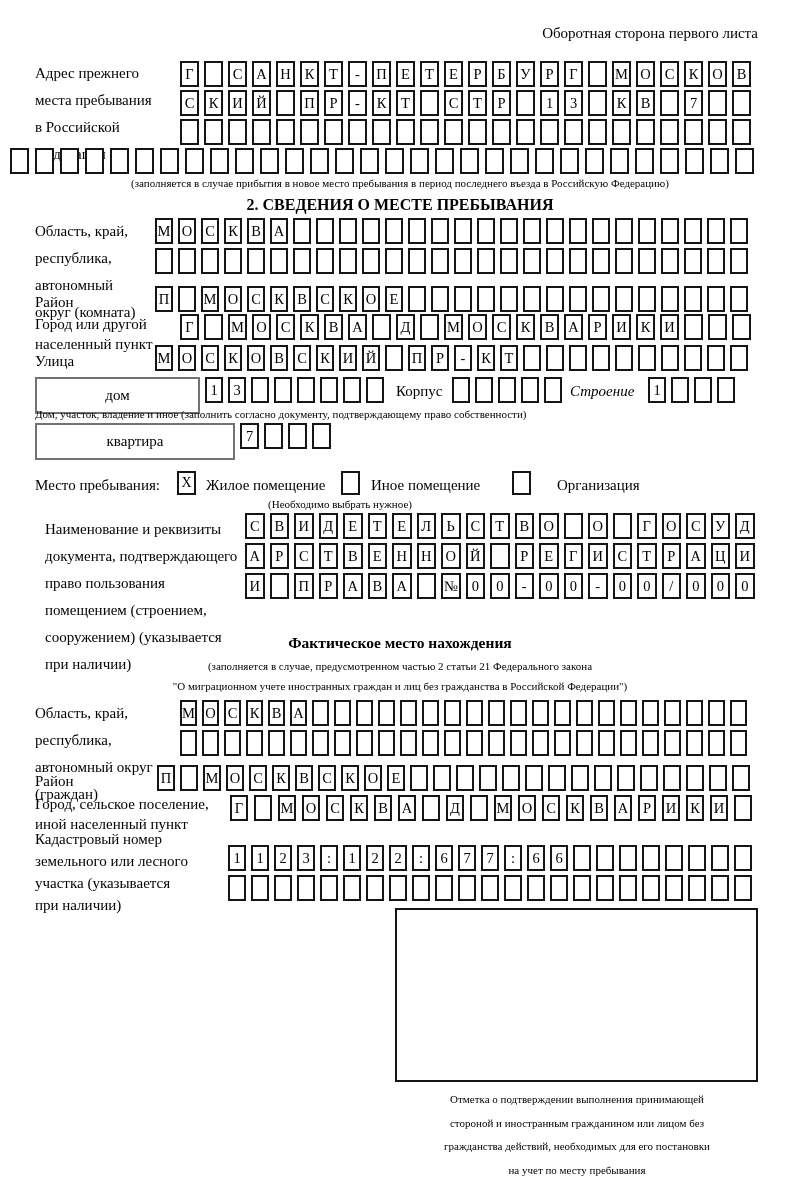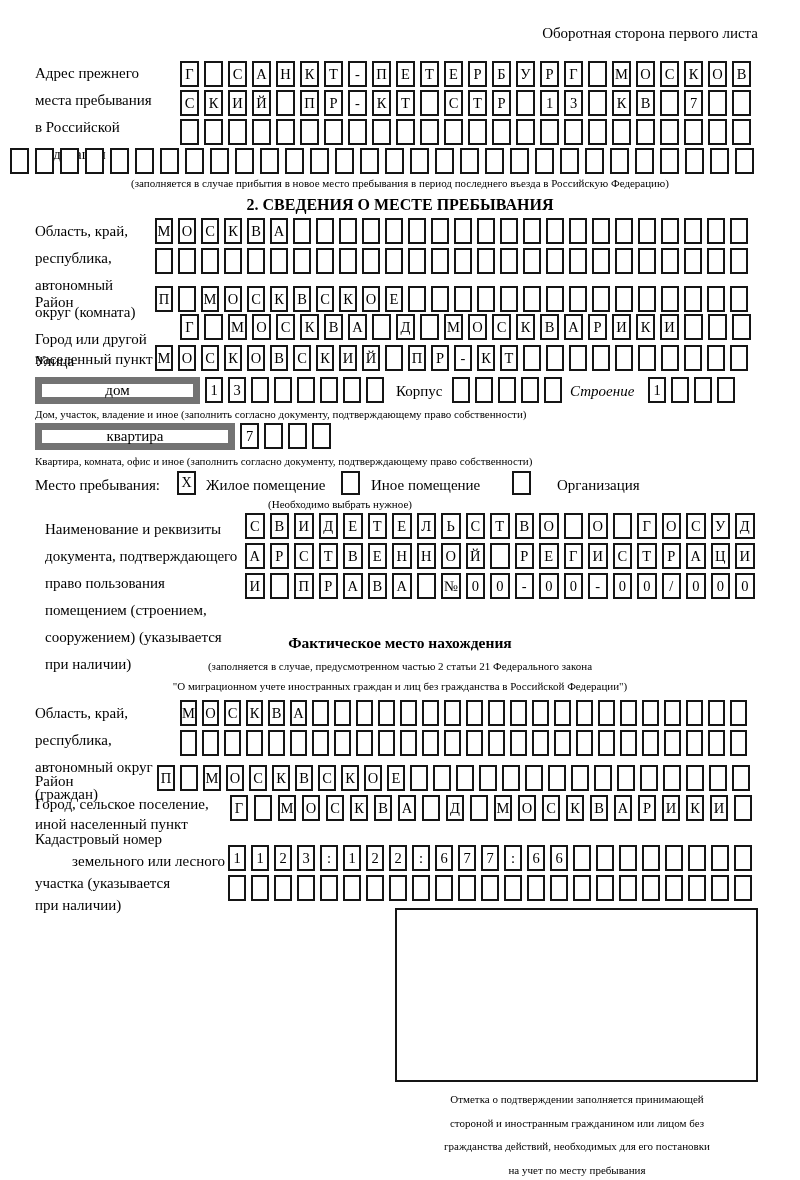--- a/index.html
+++ b/index.html
@@ -23,21 +23,21 @@
   .g24 .cell  { width:19px; margin-right:5px; }   
   .g30 .cell  { width:19px; margin-right:6px; }   
   .g26 .cell  { width:18px; margin-right:5px; }   
   .g26n .cell { width:17px; margin-right:5px; }   
   .g22 .cell  { width:18px; margin-right:6px; }   
   .g21 .cell  { width:19.5px; margin-right:5px; } 
   .g23 .cell  { width:18px; margin-right:5px; }   
   .gs .cell   { width:18px; margin-right:5px; }   
   .g4 .cell   { width:19px; margin-right:5px; }
   .widebox {
-    box-sizing:border-box; border:7px solid #737373; height:27px;
+    box-sizing:border-box; border:2px solid #737373; height:37px;
     display:flex; align-items:center; justify-content:center; font-size:15px;
   }
   .chk {
     box-sizing:border-box; width:19px; height:24px; border:2px solid #151515;
     display:flex; align-items:center; justify-content:center; font-size:14px;
   }
   #stamp-box { box-sizing:border-box; border:2.5px solid #151515; background:#fff; }
 </style>
 </head>
 <body>
@@ -252,21 +252,21 @@
       <div class="cell"></div>
       <div class="cell"></div>
       <div class="cell"></div>
       <div class="cell"></div>
       <div class="cell"></div>
       <div class="cell"></div>
       <div class="cell"></div>
       <div class="cell"></div>
     </div>
 
-  <div class="abs" style="left:35px; top:329px; width:145px;">
+  <div class="abs" style="left:35px; top:314px; width:145px;">
     <div class="lbl-tight">Город или другой</div>
     <div class="lbl-tight">населенный пункт</div>
   </div>
   <div class="abs grid g24" style="left:180px; top:314px;">
       <div class="cell">Г</div>
       <div class="cell"></div>
       <div class="cell">М</div>
       <div class="cell">О</div>
       <div class="cell">С</div>
       <div class="cell">К</div>
@@ -348,21 +348,20 @@
     </div>
   <div class="abs cap" style="left:35px; top:408px;">Дом, участок, владение и иное (заполнить согласно документу, подтверждающему право собственности)</div>
 
   <div class="abs widebox" style="left:35px; top:423px; width:200px;">квартира</div>
   <div class="abs grid g4" style="left:240px; top:423px;">
       <div class="cell">7</div>
       <div class="cell"></div>
       <div class="cell"></div>
       <div class="cell"></div>
     </div>
-  <div class="abs cap" style="left:35px; top:455px;">Квартира, комната, офис и иное (заполнить согласно документу, подтверждающему право собственности)</div>
 
   <div class="abs lbl" style="left:35px; top:472px;">Место пребывания:</div>
   <div class="abs chk" style="left:177px; top:471px;">X</div>
   <div class="abs lbl" style="left:206px; top:472px;">Жилое помещение</div>
   <div class="abs chk" style="left:341px; top:471px;"></div>
   <div class="abs lbl" style="left:371px; top:472px;">Иное помещение</div>
   <div class="abs chk" style="left:512px; top:471px;"></div>
   <div class="abs lbl" style="left:557px; top:472px;">Организация</div>
   <div class="abs cap" style="left:180px; top:498px; width:320px; text-align:center;">(Необходимо выбрать нужное)</div>
 
@@ -565,21 +564,21 @@
       <div class="cell">А</div>
       <div class="cell">Р</div>
       <div class="cell">И</div>
       <div class="cell">К</div>
       <div class="cell">И</div>
       <div class="cell"></div>
     </div>
 
   <div class="abs" style="left:35px; top:828px; width:190px;">
     <div class="lbl" style="line-height:22px;">Кадастровый номер</div>
-    <div class="lbl" style="line-height:22px;text-align:right;">земельного или лесного</div>
+    <div class="lbl" style="line-height:22px;">земельного или лесного</div>
     <div class="lbl" style="line-height:22px;">участка (указывается</div>
     <div class="lbl" style="line-height:22px;">при наличии)</div>
   </div>
   <div class="abs grid g23" style="left:228px; top:845px;">
       <div class="cell">1</div>
       <div class="cell">1</div>
       <div class="cell">2</div>
       <div class="cell">3</div>
       <div class="cell">:</div>
       <div class="cell">1</div>
@@ -622,19 +621,19 @@
       <div class="cell"></div>
       <div class="cell"></div>
       <div class="cell"></div>
       <div class="cell"></div>
       <div class="cell"></div>
       <div class="cell"></div>
     </div>
 
   <div id="stamp-box" class="abs" style="left:395px; top:908px; width:363px; height:174px;"></div>
   <div class="abs" style="left:388px; top:1088px; width:378px; text-align:center;">
-    <div class="cap" style="line-height:23.5px;">Отметка о подтверждении заполняется принимающей</div>
+    <div class="cap" style="line-height:23.5px;">Отметка о подтверждении выполнения принимающей</div>
     <div class="cap" style="line-height:23.5px;">стороной и иностранным гражданином или лицом без</div>
     <div class="cap" style="line-height:23.5px;">гражданства действий, необходимых для его постановки</div>
     <div class="cap" style="line-height:23.5px;">на учет по месту пребывания</div>
   </div>
 
 </div>
 
 </body></html>

